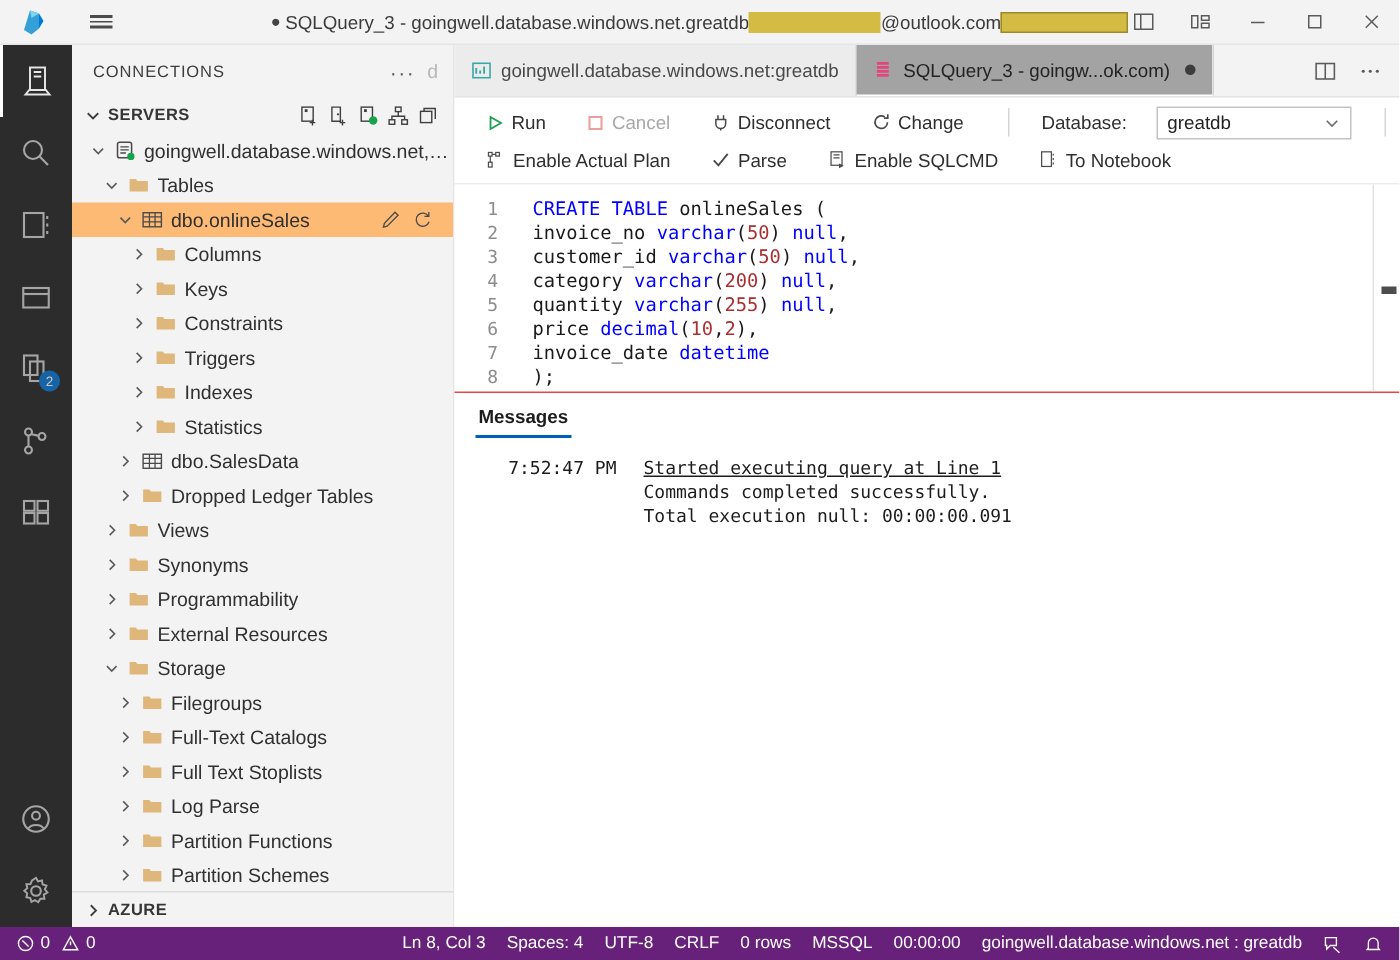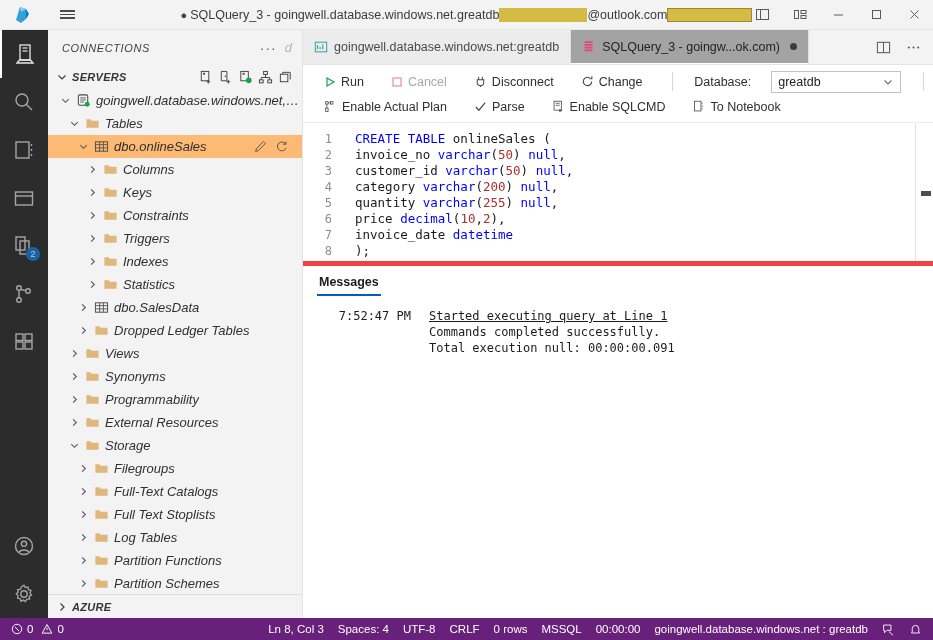--- a/index.html
+++ b/index.html
@@ -48,21 +48,21 @@
   .act.active { opacity:1; border-left:2px solid #ffffff; }
   .act-badge {
     position:absolute; right:8px; bottom:9px; background:#0e7ad4; color:#fff;
     font-size:9px; min-width:14px; height:14px; border-radius:7px;
     display:flex; align-items:center; justify-content:center; padding:0 3px;
   }
   .act-spacer { flex:1; }
 
   
   .sidebar { width:255px; flex:0 0 255px; background:#f3f3f3; display:flex; flex-direction:column;
-    border-right:1px solid #e4e4e4;font-style:italic; }
+    border-right:1px solid #e4e4e4; }
   .sb-head {
     height:35px; display:flex; align-items:center; padding:0 6px 0 14px; flex:0 0 35px;
   }
   .sb-head-title { font-size:11px; letter-spacing:.6px; color:#3d3d3d; text-transform:uppercase; }
   .sb-head-actions { margin-left:auto; display:flex; align-items:center; gap:2px; }
   .sb-dots { color:#5a5a5a; font-size:14px; padding:0 6px; cursor:pointer; letter-spacing:1px; }
   .sb-ghost { color:#b8b8b8; font-size:13px; padding-right:4px; }
 
   .sb-section {
     height:24px; display:flex; align-items:center; padding-left:8px; flex:0 0 24px;
@@ -123,21 +123,21 @@
             font-family:"DejaVu Sans Mono", monospace; font-size:12px; }
   .code { white-space:pre; color:#1a1a1a;margin-left:14px; }
   .k-kw { color:#0000ff; }
   .k-type { color:#0000ff; }
   .k-num { color:#ab2f2f; }
   .ed-scroll-track { position:absolute; right:0; top:0; width:14px; height:100%; }
   .ed-scroll-mark { position:absolute; right:2px; width:10px; height:5px; background:#4d4d4d; }
   .ed-vline { position:absolute; top:0; bottom:0; width:1px; background:#e4e4e4; }
 
   
-  .panel { flex:0 0 auto; border-top:5px solid #ef4444; background:#fff; height:357px; }
+  .panel { flex:0 0 auto; border-top:1px solid #ef4444; background:#fff; height:357px; }
   .panel-tabs { height:30px; display:flex; align-items:flex-end; padding-left:14px; }
   .ptab { font-size:12.5px; color:#1c1c1c; padding:0 2px 5px 2px; border-bottom:2px solid #005fb8; font-weight:600; cursor:pointer; }
   .msgs { padding:12px 0 0 0; font-family:"DejaVu Sans Mono", monospace; font-size:12px; }
   .msgrow { display:flex; line-height:16px; }
   .msgtime { width:126px; text-align:right; padding-right:18px; color:#1c1c1c; flex:0 0 126px; }
   .msgtext { color:#1c1c1c; }
   .msgtext.link { text-decoration:underline; }
 
   
   .statusbar {
@@ -609,21 +609,21 @@
             <div class="tw" style="margin-left: 27px;">
               <svg width="11" height="11" viewBox="0 0 12 12">
                 <path d="M4.5 2.5 L8 6 L4.5 9.5" fill="none" stroke="#5a5a5a" stroke-width="1.2"></path>
               </svg>
             </div>
             <div class="ic">
               <svg width="15" height="15" viewBox="0 0 16 16">
                 <path d="M1.5 3.5 L6 3.5 L7 5 L14.5 5 L14.5 12.5 L1.5 12.5 Z" fill="#dfb77a" stroke-width="1.1"></path>
               </svg>
             </div>
-            <span class="lbl">Log Tables</span>
+            <span class="lbl">Log Parse</span>
           </div>
           <div class="row">
             <div class="tw" style="margin-left: 27px;">
               <svg width="11" height="11" viewBox="0 0 12 12">
                 <path d="M4.5 2.5 L8 6 L4.5 9.5" fill="none" stroke="#5a5a5a" stroke-width="1.2"></path>
               </svg>
             </div>
             <div class="ic">
               <svg width="15" height="15" viewBox="0 0 16 16">
                 <path d="M1.5 3.5 L6 3.5 L7 5 L14.5 5 L14.5 12.5 L1.5 12.5 Z" fill="#dfb77a" stroke-width="1.1"></path>

